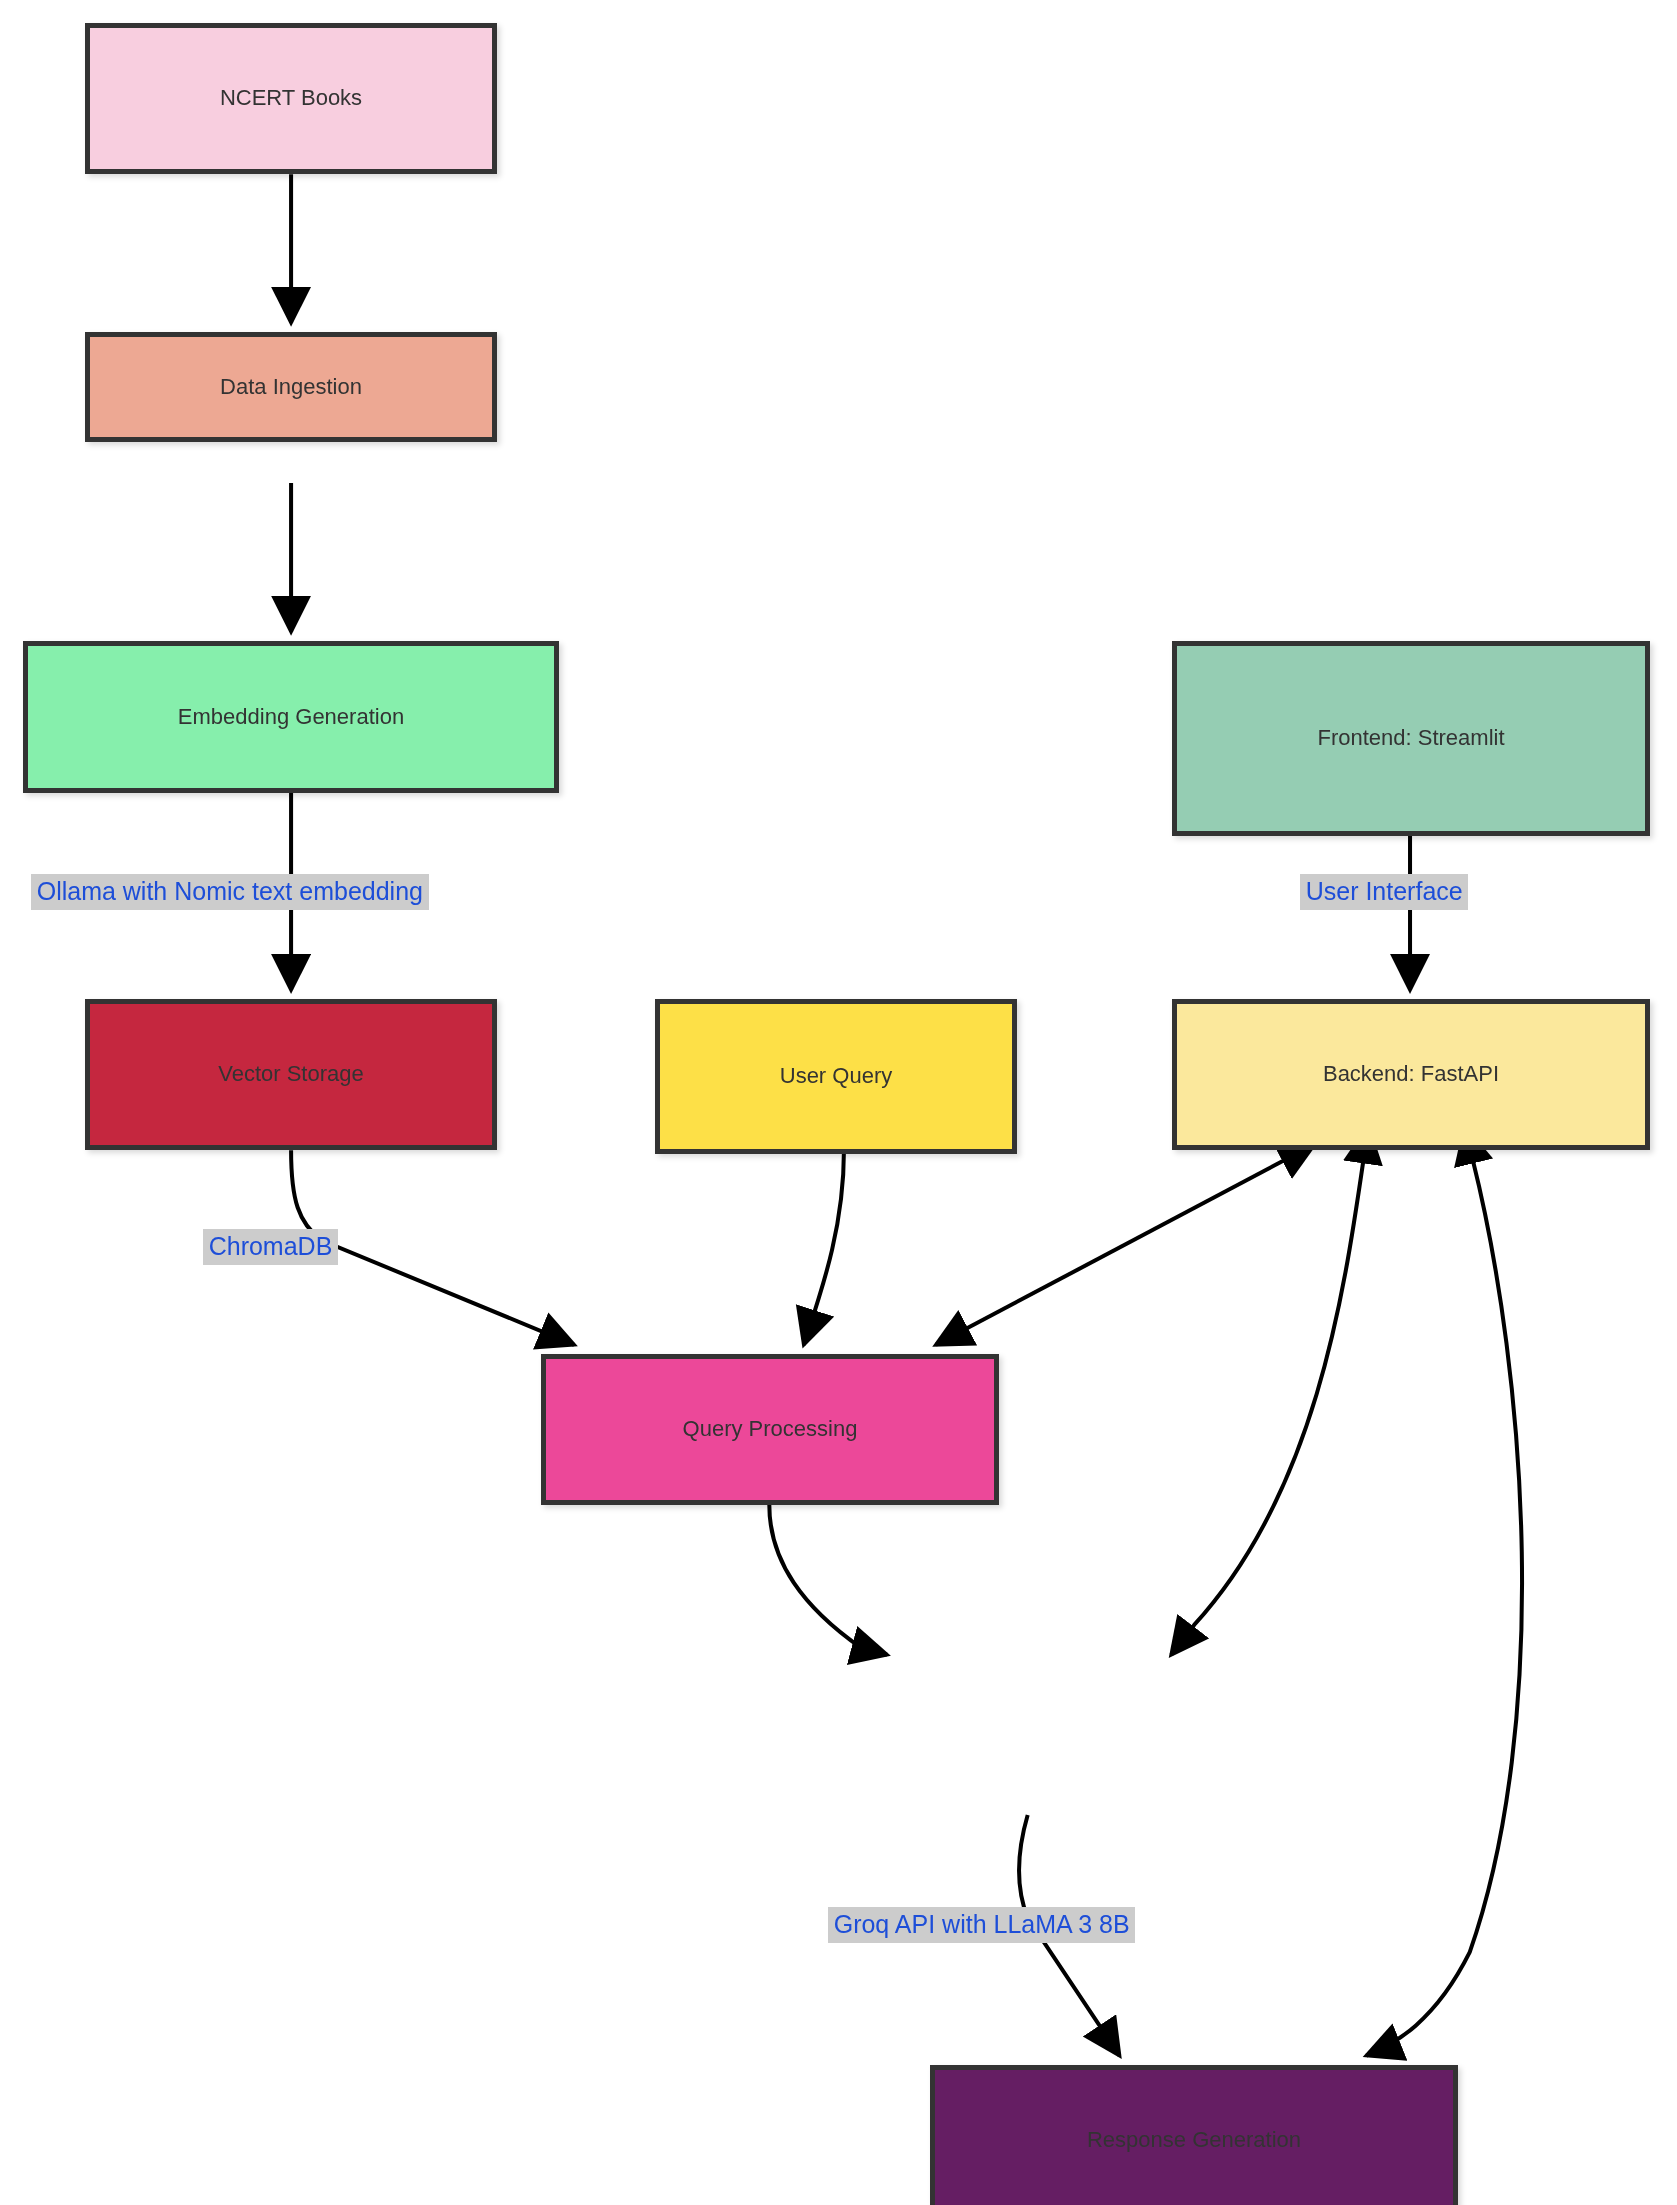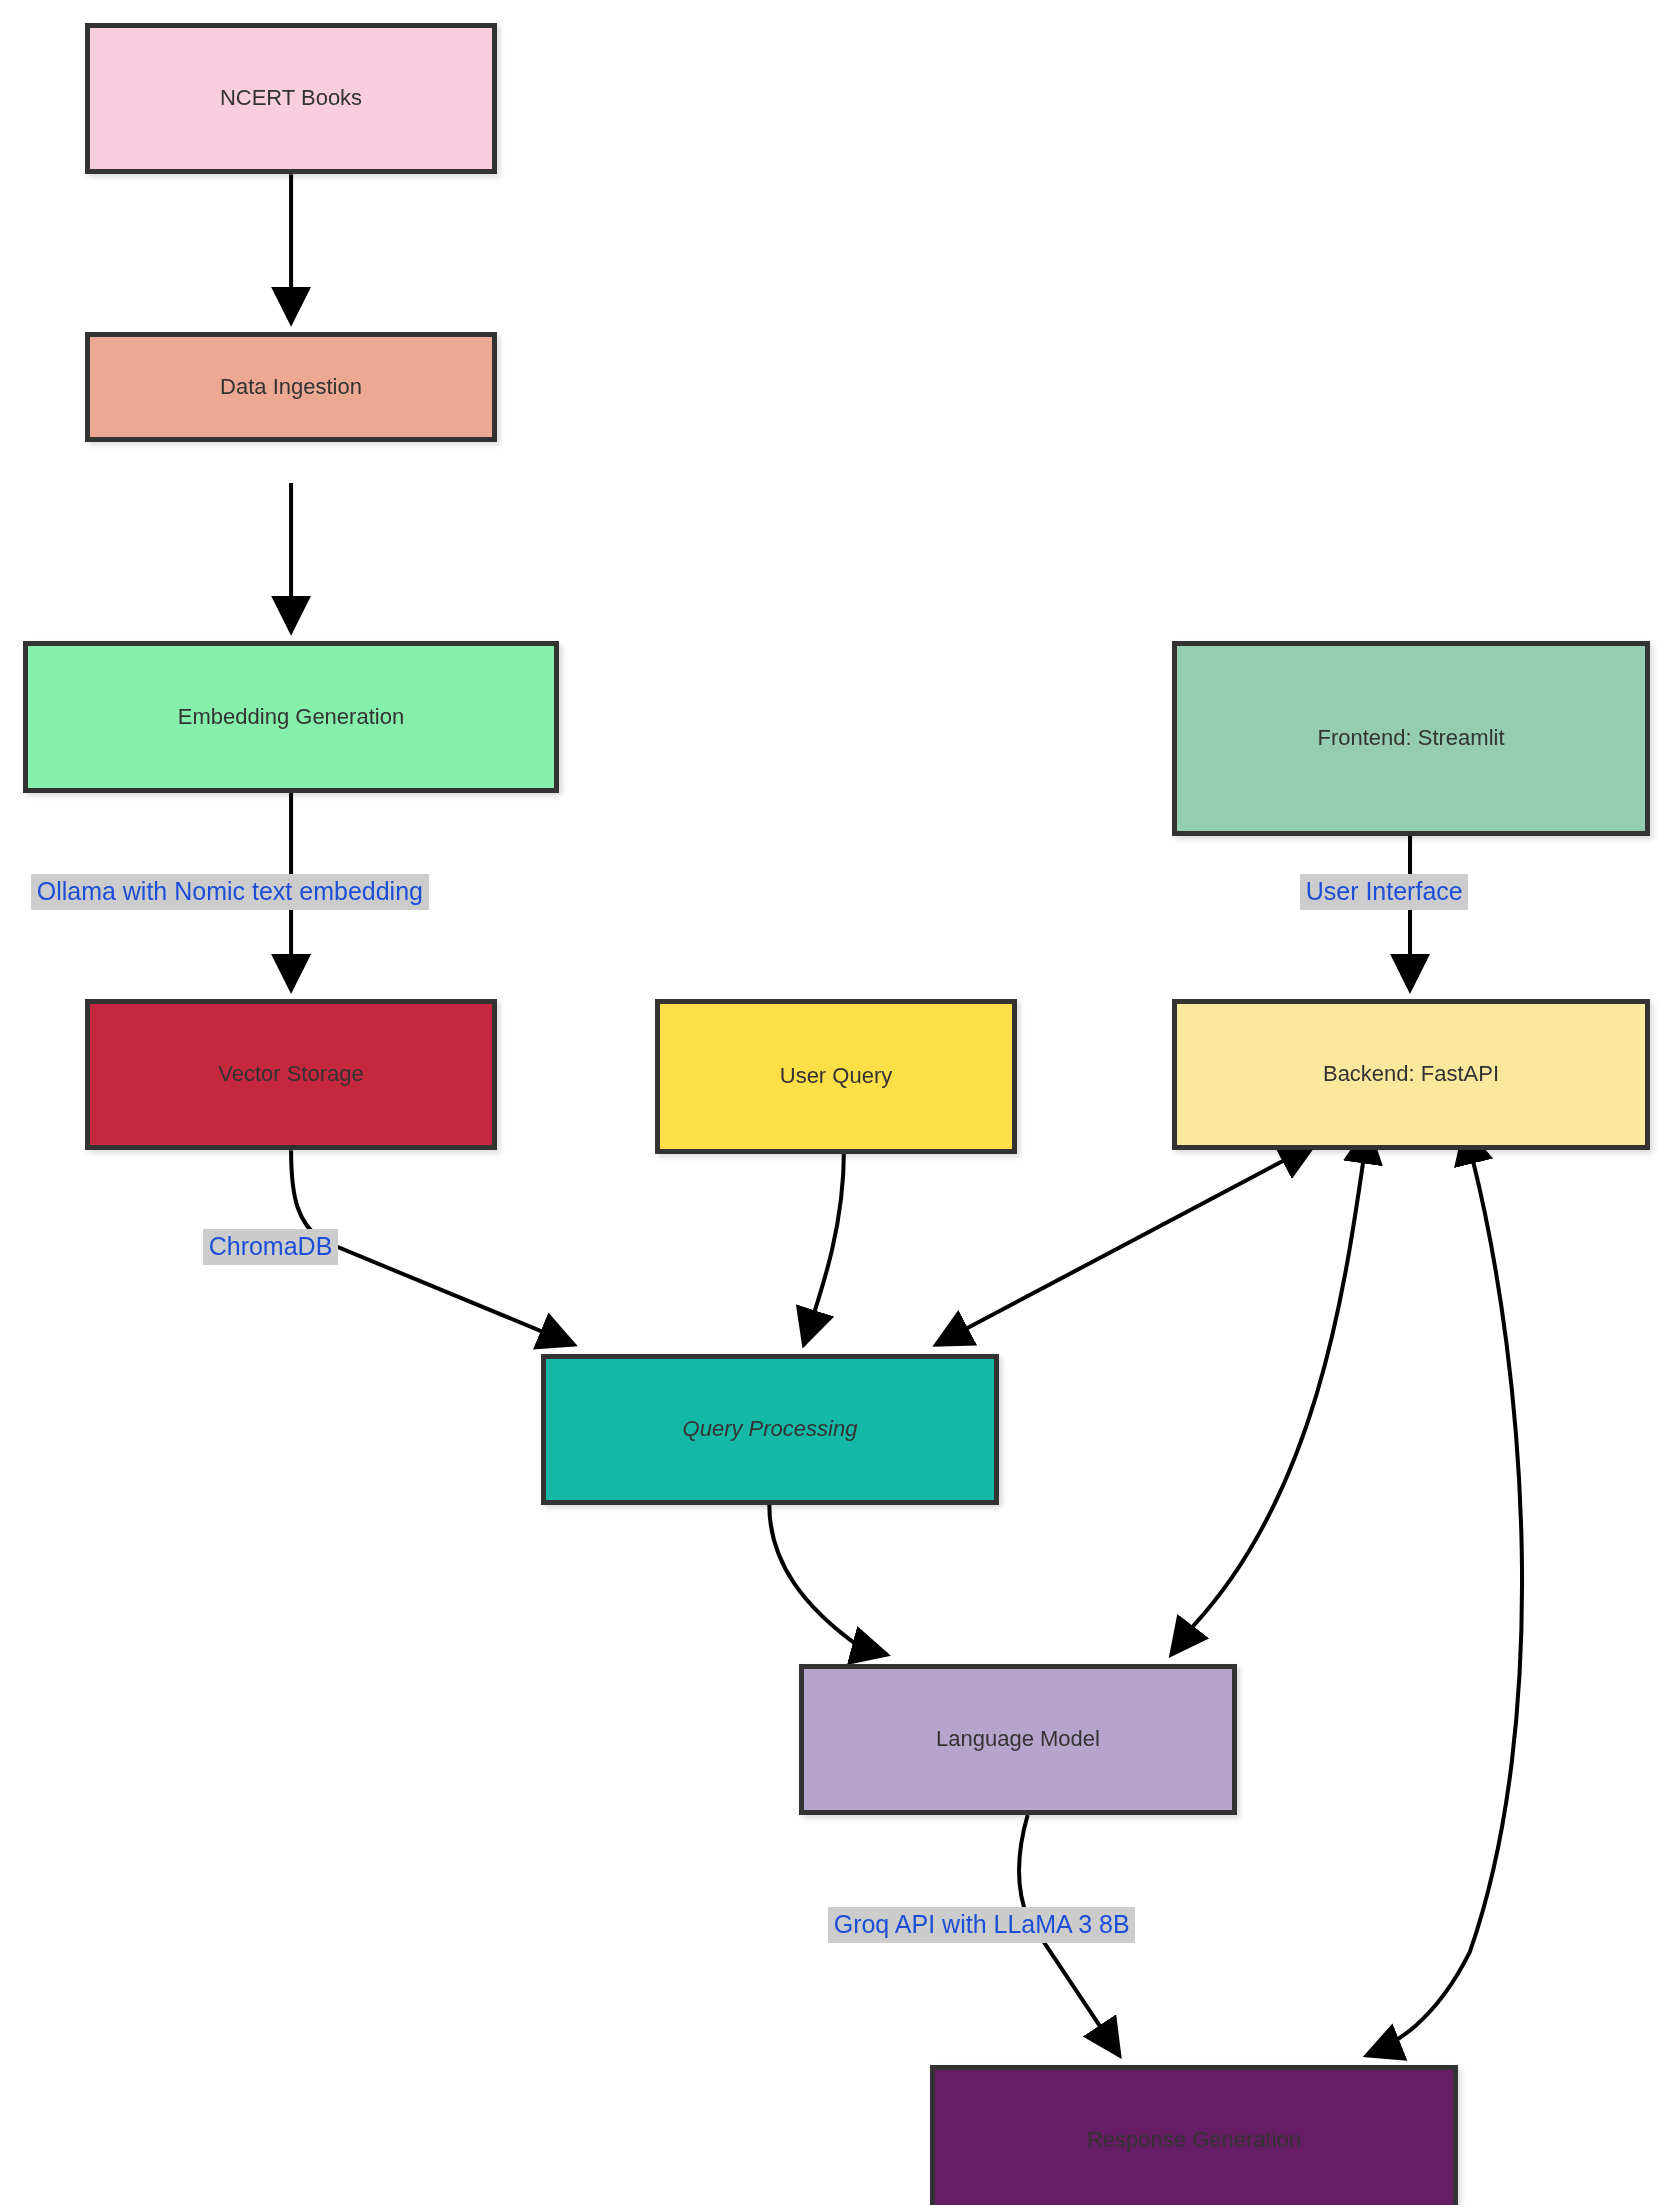--- a/index.html
+++ b/index.html
@@ -136,27 +136,24 @@
   </div>
 
   <div class="node" style="left:1172px; top:641px; width:478px; height:195px; background:#95cdb3;">
     <span class="node-label">Frontend: Streamlit</span>
   </div>
 
   <div class="node" style="left:1172px; top:999px; width:478px; height:151px; background:#fbe89c;">
     <span class="node-label">Backend: FastAPI</span>
   </div>
 
-  <div class="node" style="left:541px; top:1354px; width:458px; height:151px; background:#14b8a6;font-style:italic;">
+  <div class="node" style="left:541px; top:1354px; width:458px; height:151px; background:#ec4899;">
     <span class="node-label">Query Processing</span>
   </div>
 
-  <div class="node" style="left:799px; top:1664px; width:438px; height:151px; background:#b5a5cd;">
-    <span class="node-label">Language Model</span>
-  </div>
 
   <div class="node" style="left:930px; top:2065px; width:528px; height:151px; background:#651e63;">
     <span class="node-label">Response Generation</span>
   </div>
 
   <div class="edge-label" style="left:31px; top:874px;">
     <span>Ollama with Nomic text embedding</span>
   </div>
 
   <div class="edge-label" style="left:203px; top:1229px;">

